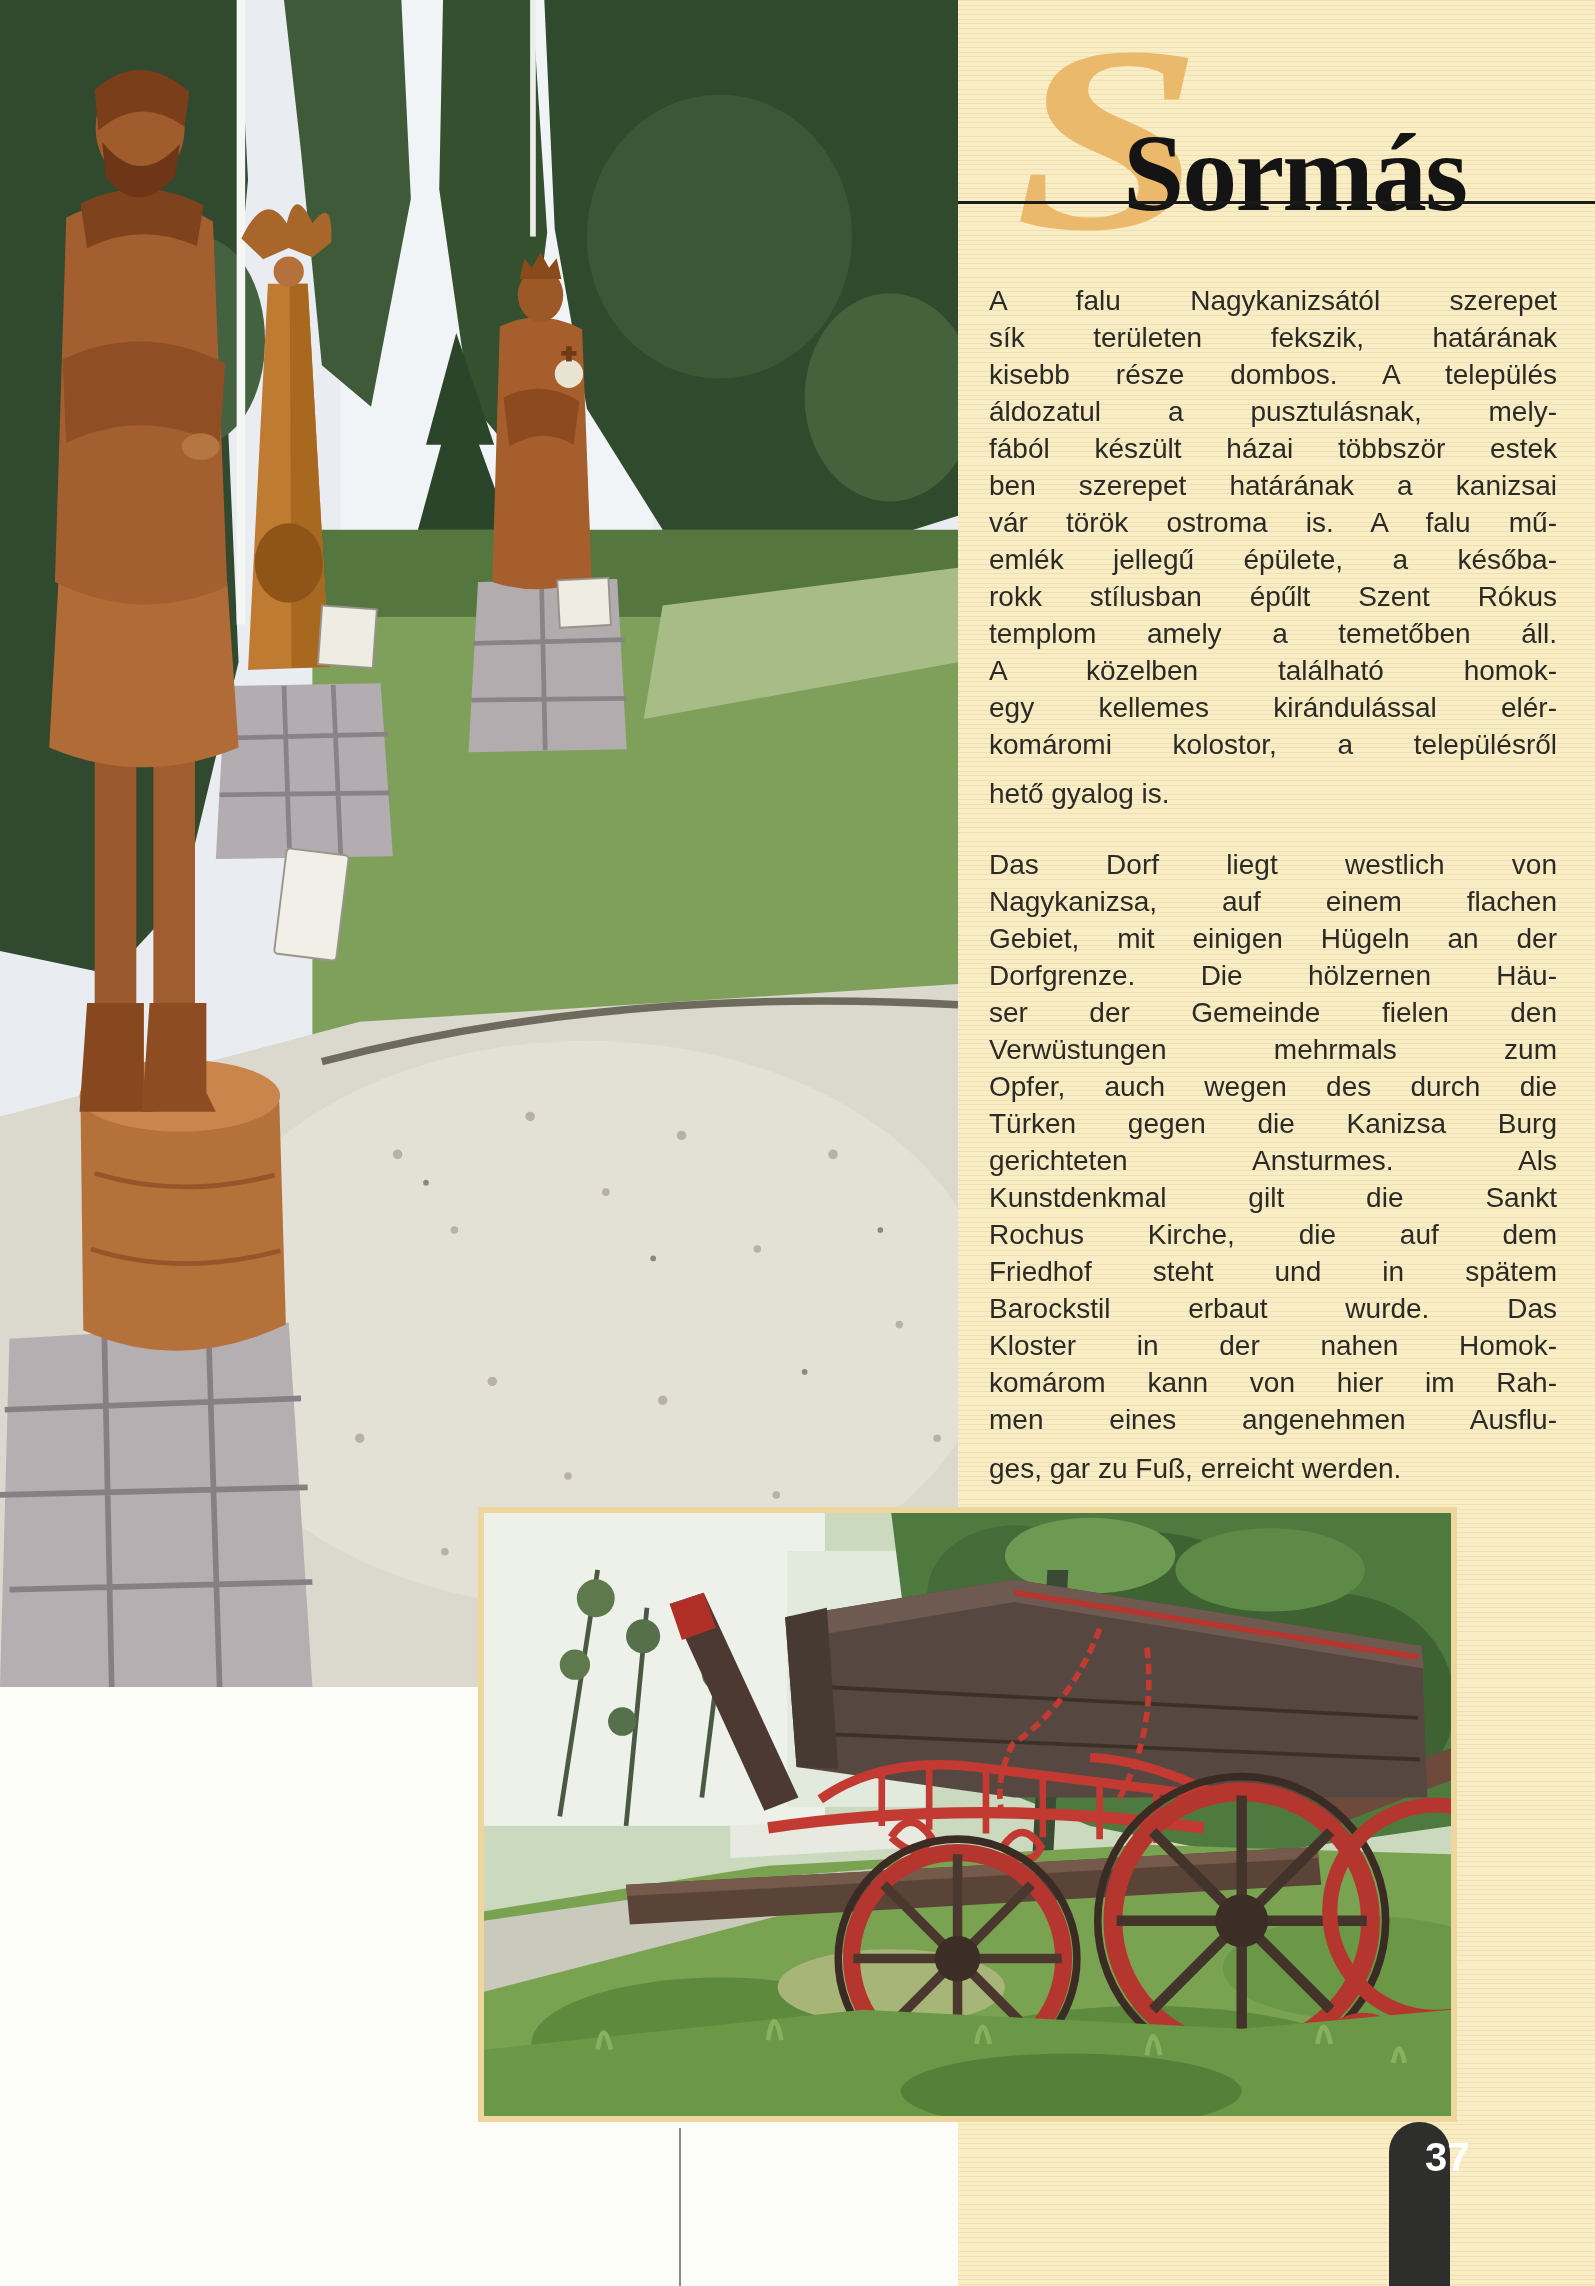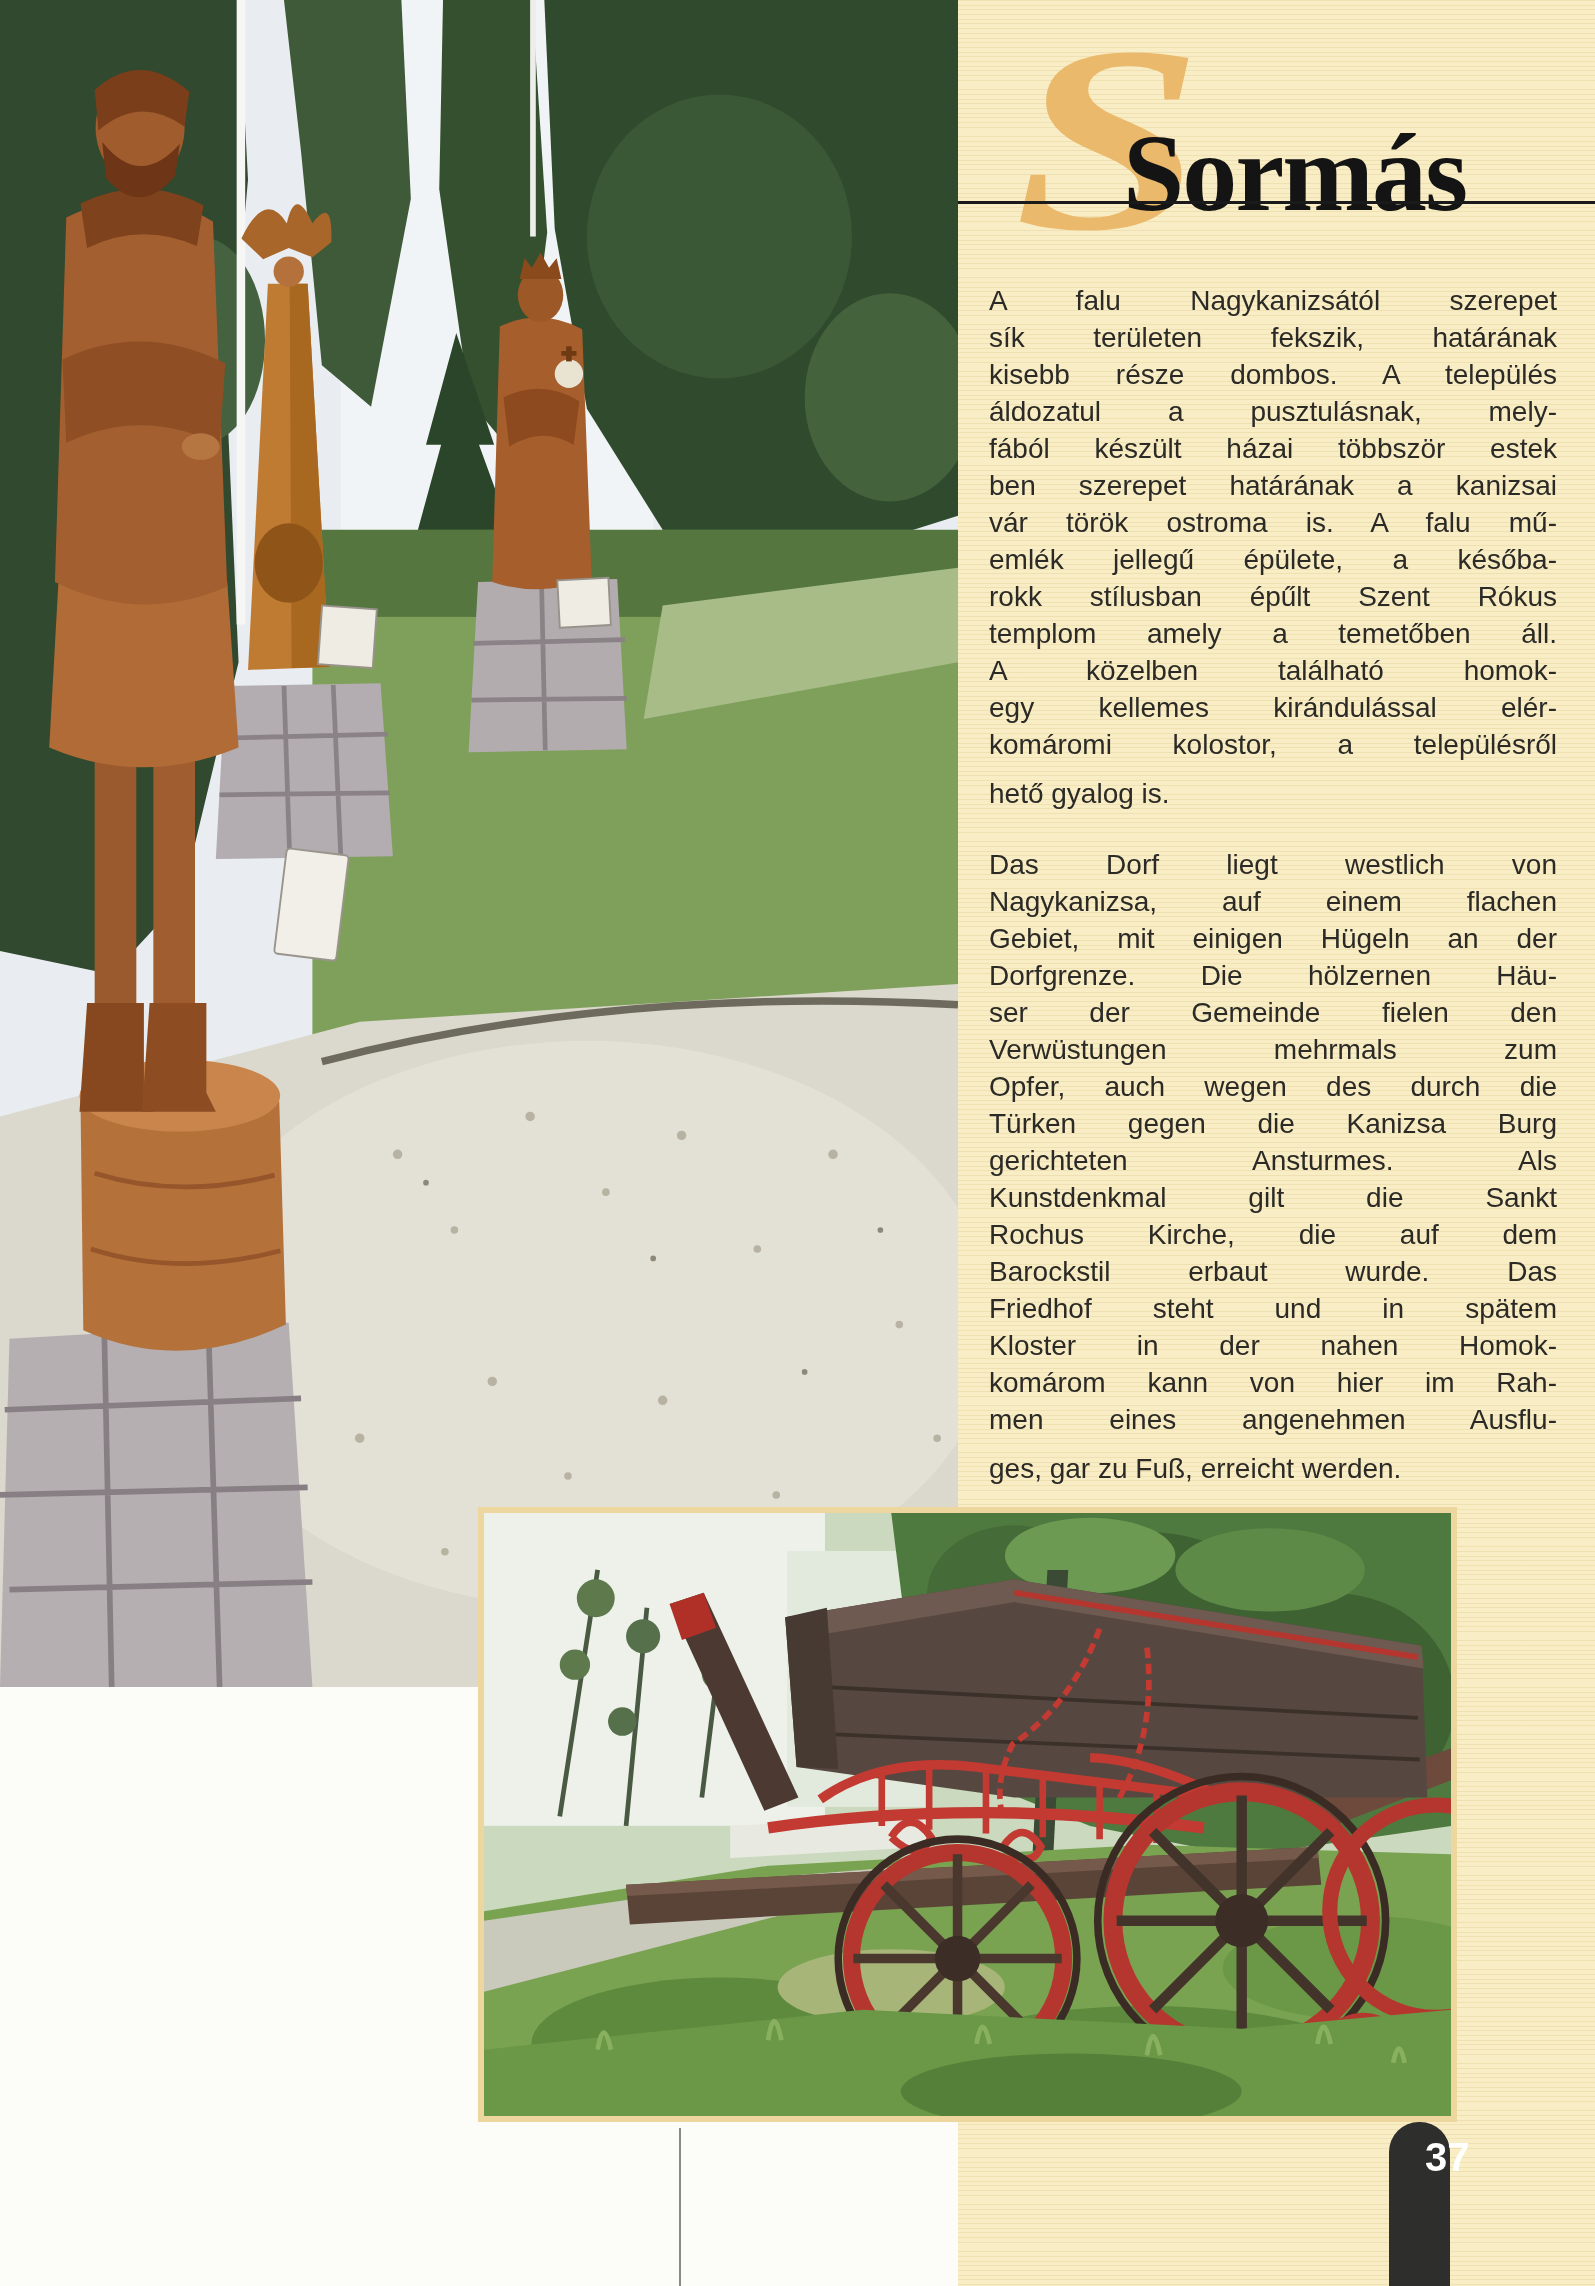--- a/index.html
+++ b/index.html
@@ -223,22 +223,22 @@
       <div class="line">Nagykanizsa, auf einem flachen</div>
       <div class="line">Gebiet, mit einigen Hügeln an der</div>
       <div class="line">Dorfgrenze. Die hölzernen Häu-</div>
       <div class="line">ser der Gemeinde fielen den</div>
       <div class="line">Verwüstungen mehrmals zum</div>
       <div class="line">Opfer, auch wegen des durch die</div>
       <div class="line">Türken gegen die Kanizsa Burg</div>
       <div class="line">gerichteten Ansturmes. Als</div>
       <div class="line">Kunstdenkmal gilt die Sankt</div>
       <div class="line">Rochus Kirche, die auf dem</div>
+      <div class="line">Friedhof steht und in spätem</div>
       <div class="line">Barockstil erbaut wurde. Das</div>
-      <div class="line">Friedhof steht und in spätem</div>
       <div class="line">Kloster in der nahen Homok-</div>
       <div class="line">komárom kann von hier im Rah-</div>
       <div class="line">men eines angenehmen Ausflu-</div>
       <div class="line last">ges, gar zu Fuß, erreicht werden.</div>
     </section>
 
   <figure class="wagon-photo">
     <svg viewBox="0 0 1021 636" preserveAspectRatio="none" aria-hidden="true">
       <rect width="1021" height="636" fill="#CBD9BE"></rect>
       <g>

